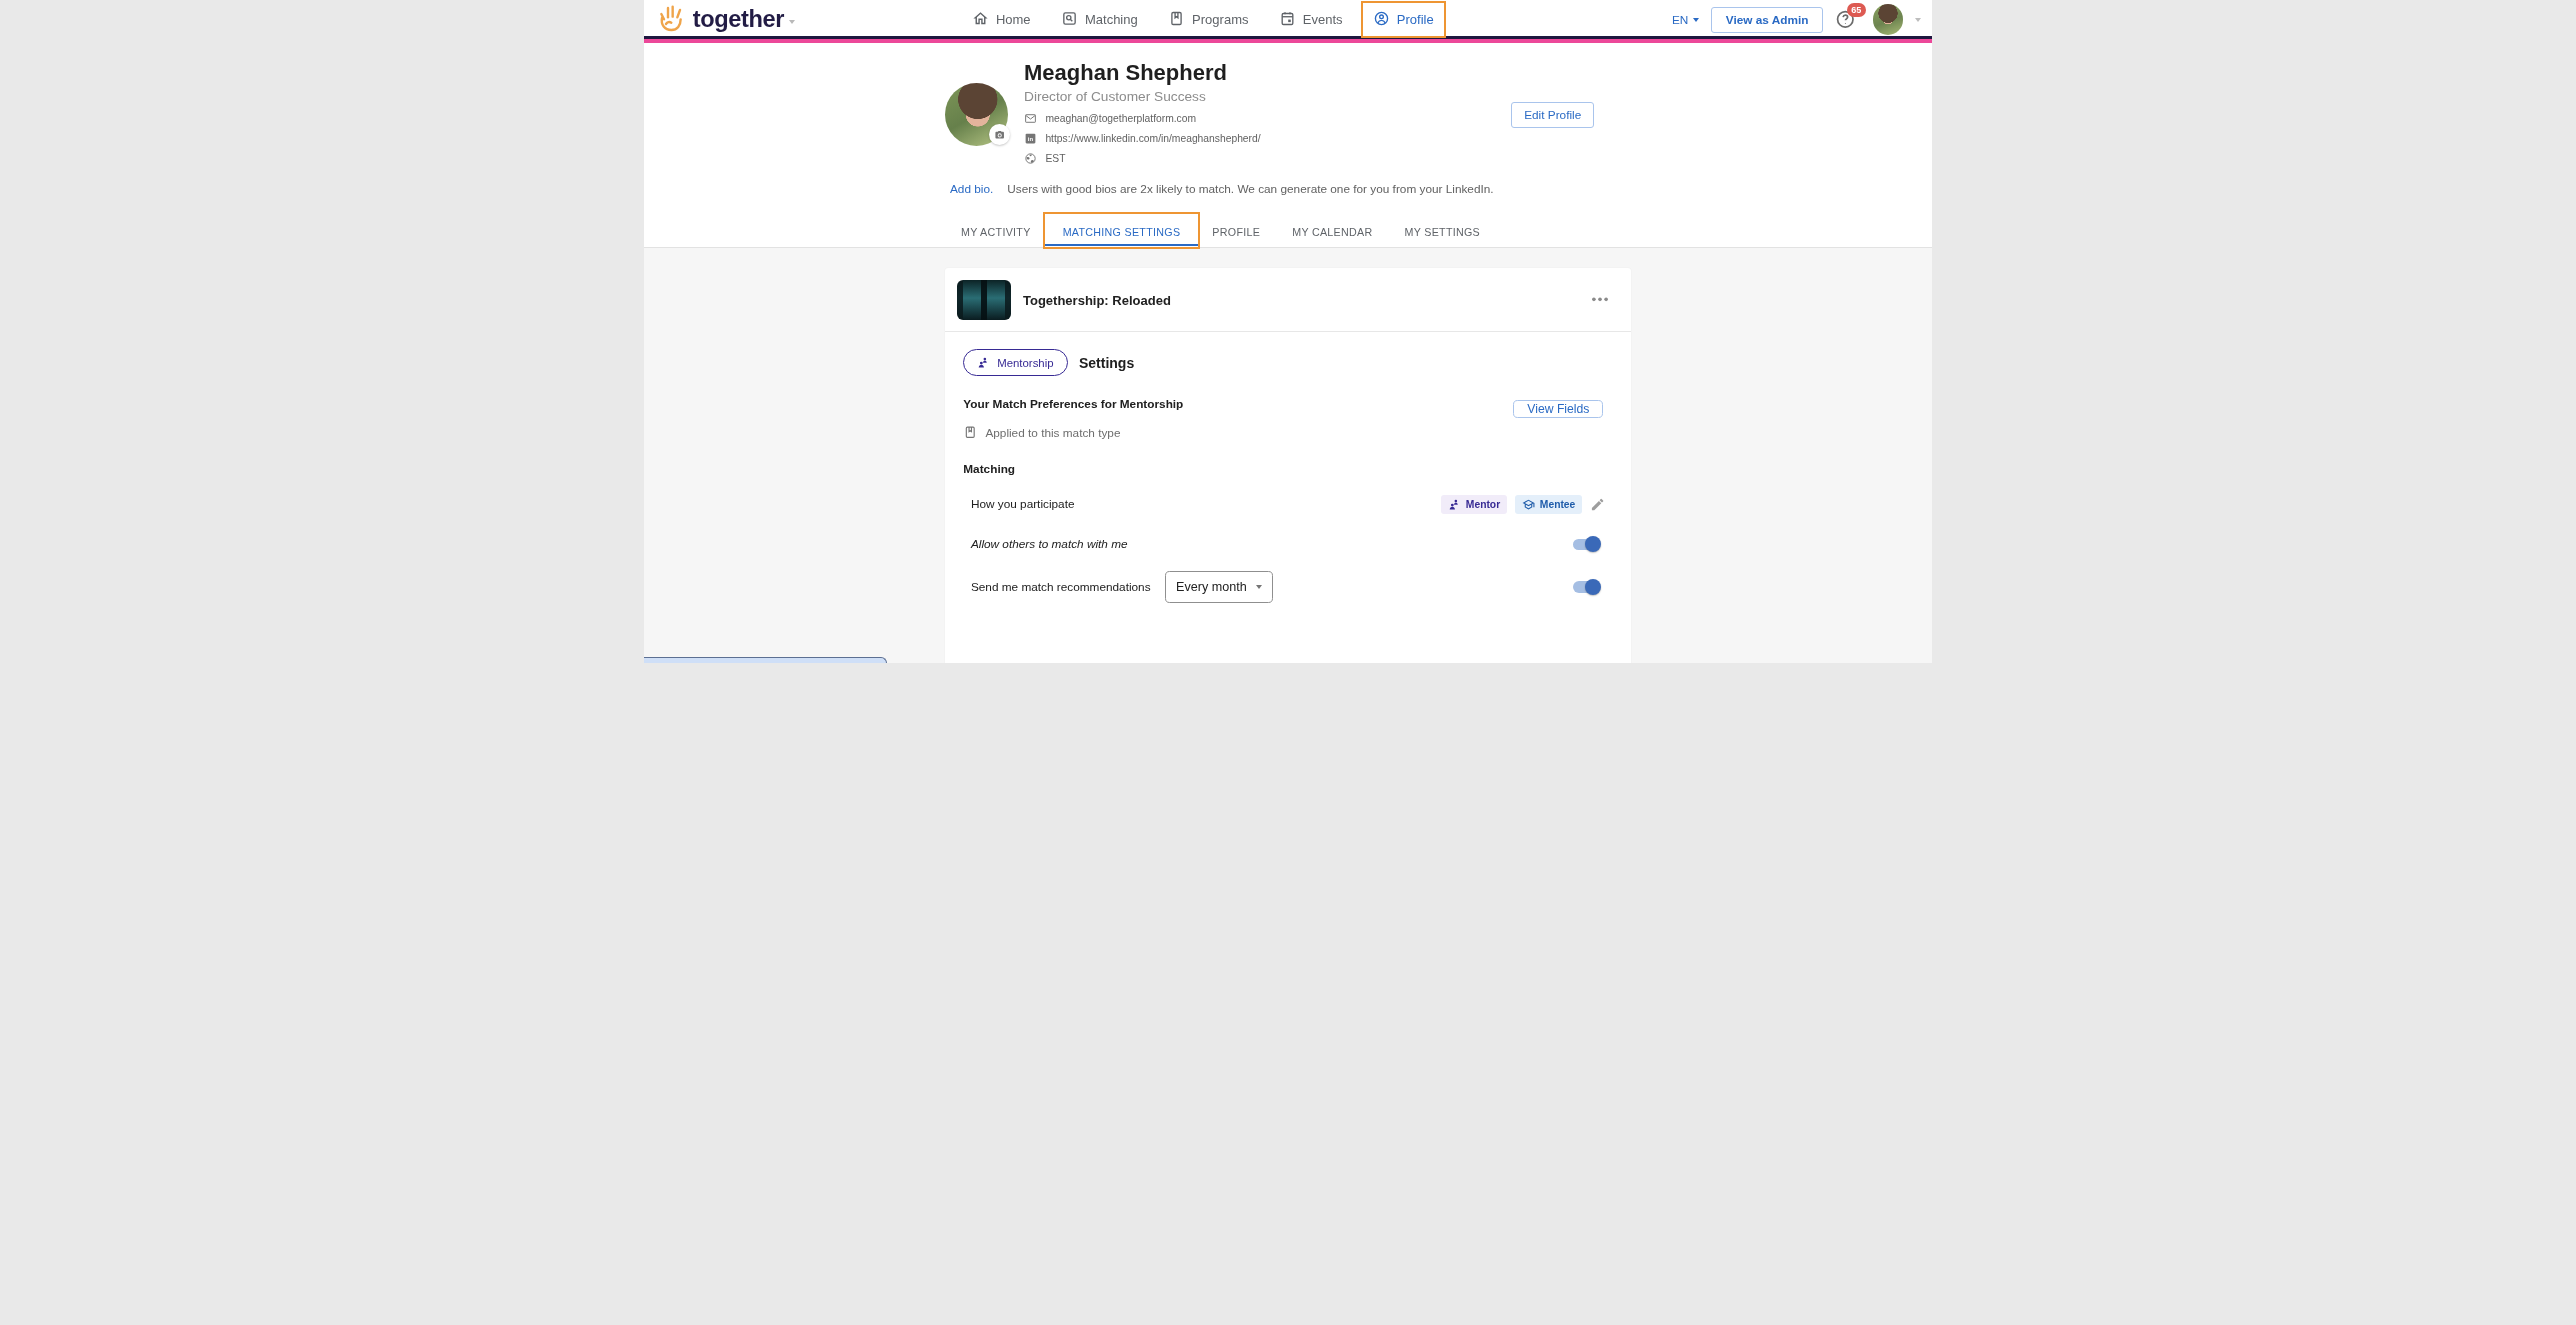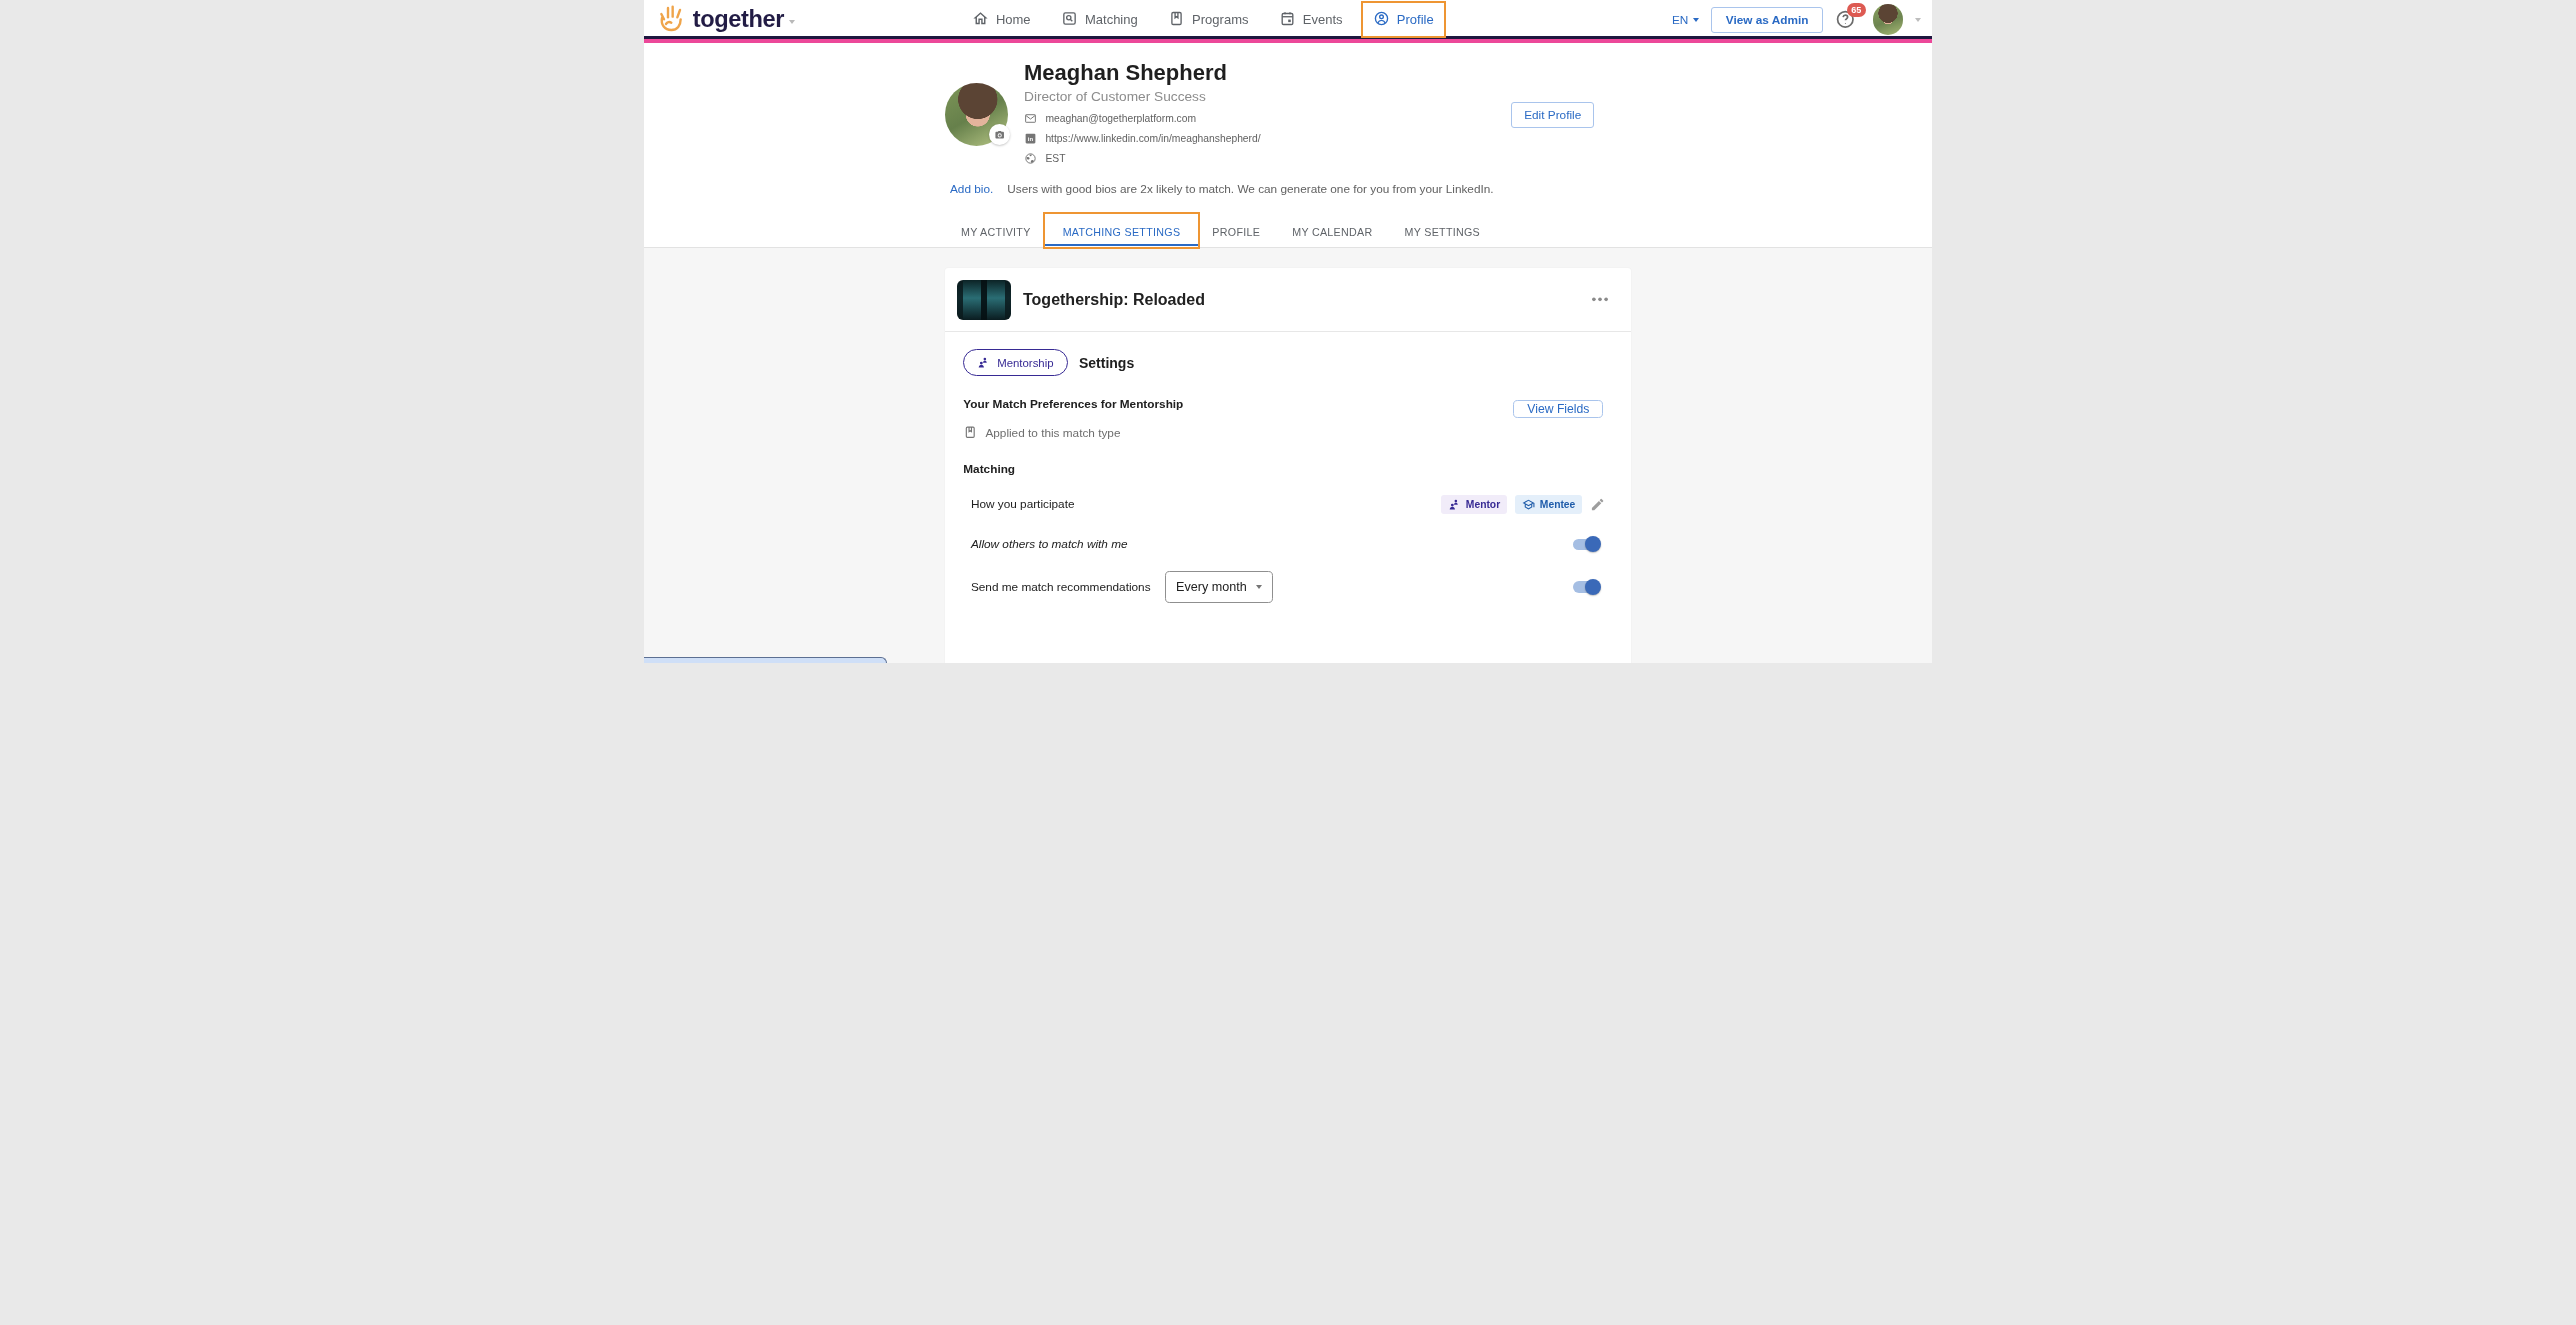--- a/index.html
+++ b/index.html
@@ -94,21 +94,21 @@
     position:absolute; left:301px; top:20px; width:686px; height:427px;
     background:#fff; border-radius:3px; box-shadow:0 0.8px 1.5px rgba(0,0,0,.07);
   }
   .card-head { position:relative; height:64px; border-bottom:0.8px solid #e7e7e7; }
   .thumb {
     position:absolute; left:12.2px; top:12.2px; width:54px; height:40px; border-radius:6.1px;
     background:
       linear-gradient(90deg, rgba(10,25,28,.85) 0 12%, transparent 12% 44%, rgba(5,15,18,.9) 44% 56%, transparent 56% 88%, rgba(10,25,28,.85) 88% 100%),
       linear-gradient(180deg,#0c2326 0%, #2a6d74 45%, #0a1c20 100%);
   }
-  .card-title { position:absolute; left:78px; top:50%; transform:translateY(-50%); font-size:16px; font-weight:700; color:#212121; }
+  .card-title { position:absolute; left:78px; top:50%; transform:translateY(-50%); font-size:13px; font-weight:700; color:#212121; }
   .dots-btn { position:absolute; right:21.3px; top:26px; cursor:pointer; }
   .dots-btn svg { width:20px; height:10.7px; display:block; }
   .card-body { padding:17px 23px 0 18.3px; }
   .pill-row { display:flex; align-items:center; gap:11.4px; }
   .pill {
     display:inline-flex; align-items:center; gap:6.9px; border:1.2px solid #372a94;
     border-radius:17px; padding:6.1px 13px; color:#372a94; font-size:11.4px; cursor:pointer; background:#fff;
   }
   .pill svg { width:13px; height:13px; }
   .settings-h { font-size:14px; font-weight:700; color:#202020; }

